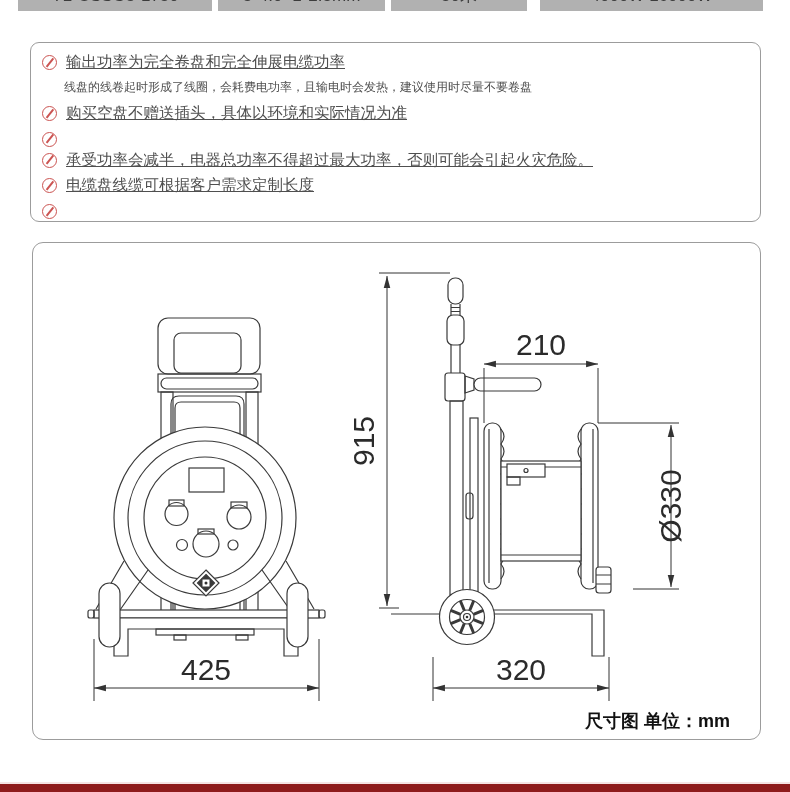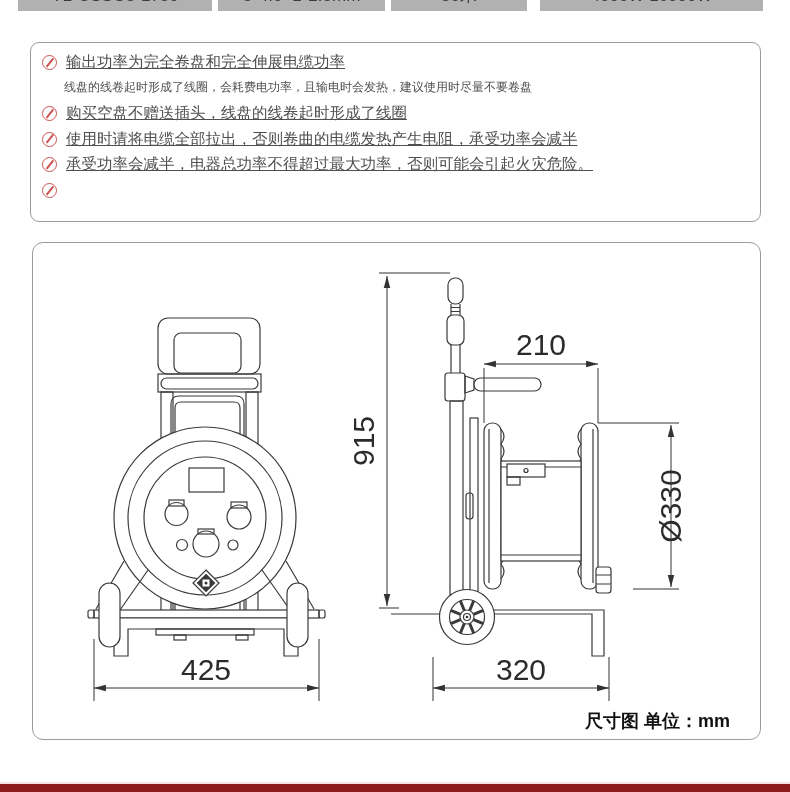--- a/index.html
+++ b/index.html
@@ -64,29 +64,32 @@
   <ul class="notice-list">
     <li class="notice-item">
       <span class="pro-icon"></span>
       <span class="notice-text">输出功率为完全卷盘和完全伸展电缆功率</span>
     </li>
     <li class="notice-item">
       <span class="notice-cont">线盘的线卷起时形成了线圈，会耗费电功率，且输电时会发热，建议使用时尽量不要卷盘</span>
     </li>
     <li class="notice-item">
       <span class="pro-icon"></span>
-      <span class="notice-text">购买空盘不赠送插头，线盘的线卷起时形成了线圈</span>
-    </li>
-    <li class="notice-item">
-      <span class="pro-icon"></span>
-      <span class="notice-text">使用时请将电缆全部拉出，否则卷曲的电缆发热产生电阻，承受功率会减半</span>
+      <span class="notice-text">购买空盘不赠送插头，具体以环境和实际情况为准</span>
+    </li>
+    <li class="notice-item">
+      <span class="pro-icon"></span>
     </li>
     <li class="notice-item">
       <span class="pro-icon"></span>
       <span class="notice-text">承受功率会减半，电器总功率不得超过最大功率，否则可能会引起火灾危险。</span>
+    </li>
+    <li class="notice-item">
+      <span class="pro-icon"></span>
+      <span class="notice-text">电缆盘线缆可根据客户需求定制长度</span>
     </li>
     <li class="notice-item">
       <span class="pro-icon"></span>
     </li>
   </ul>
 </div>
 
 <div class="diagram-box">
 <svg width="727" height="496" viewBox="0 0 727 496">
   <defs>

